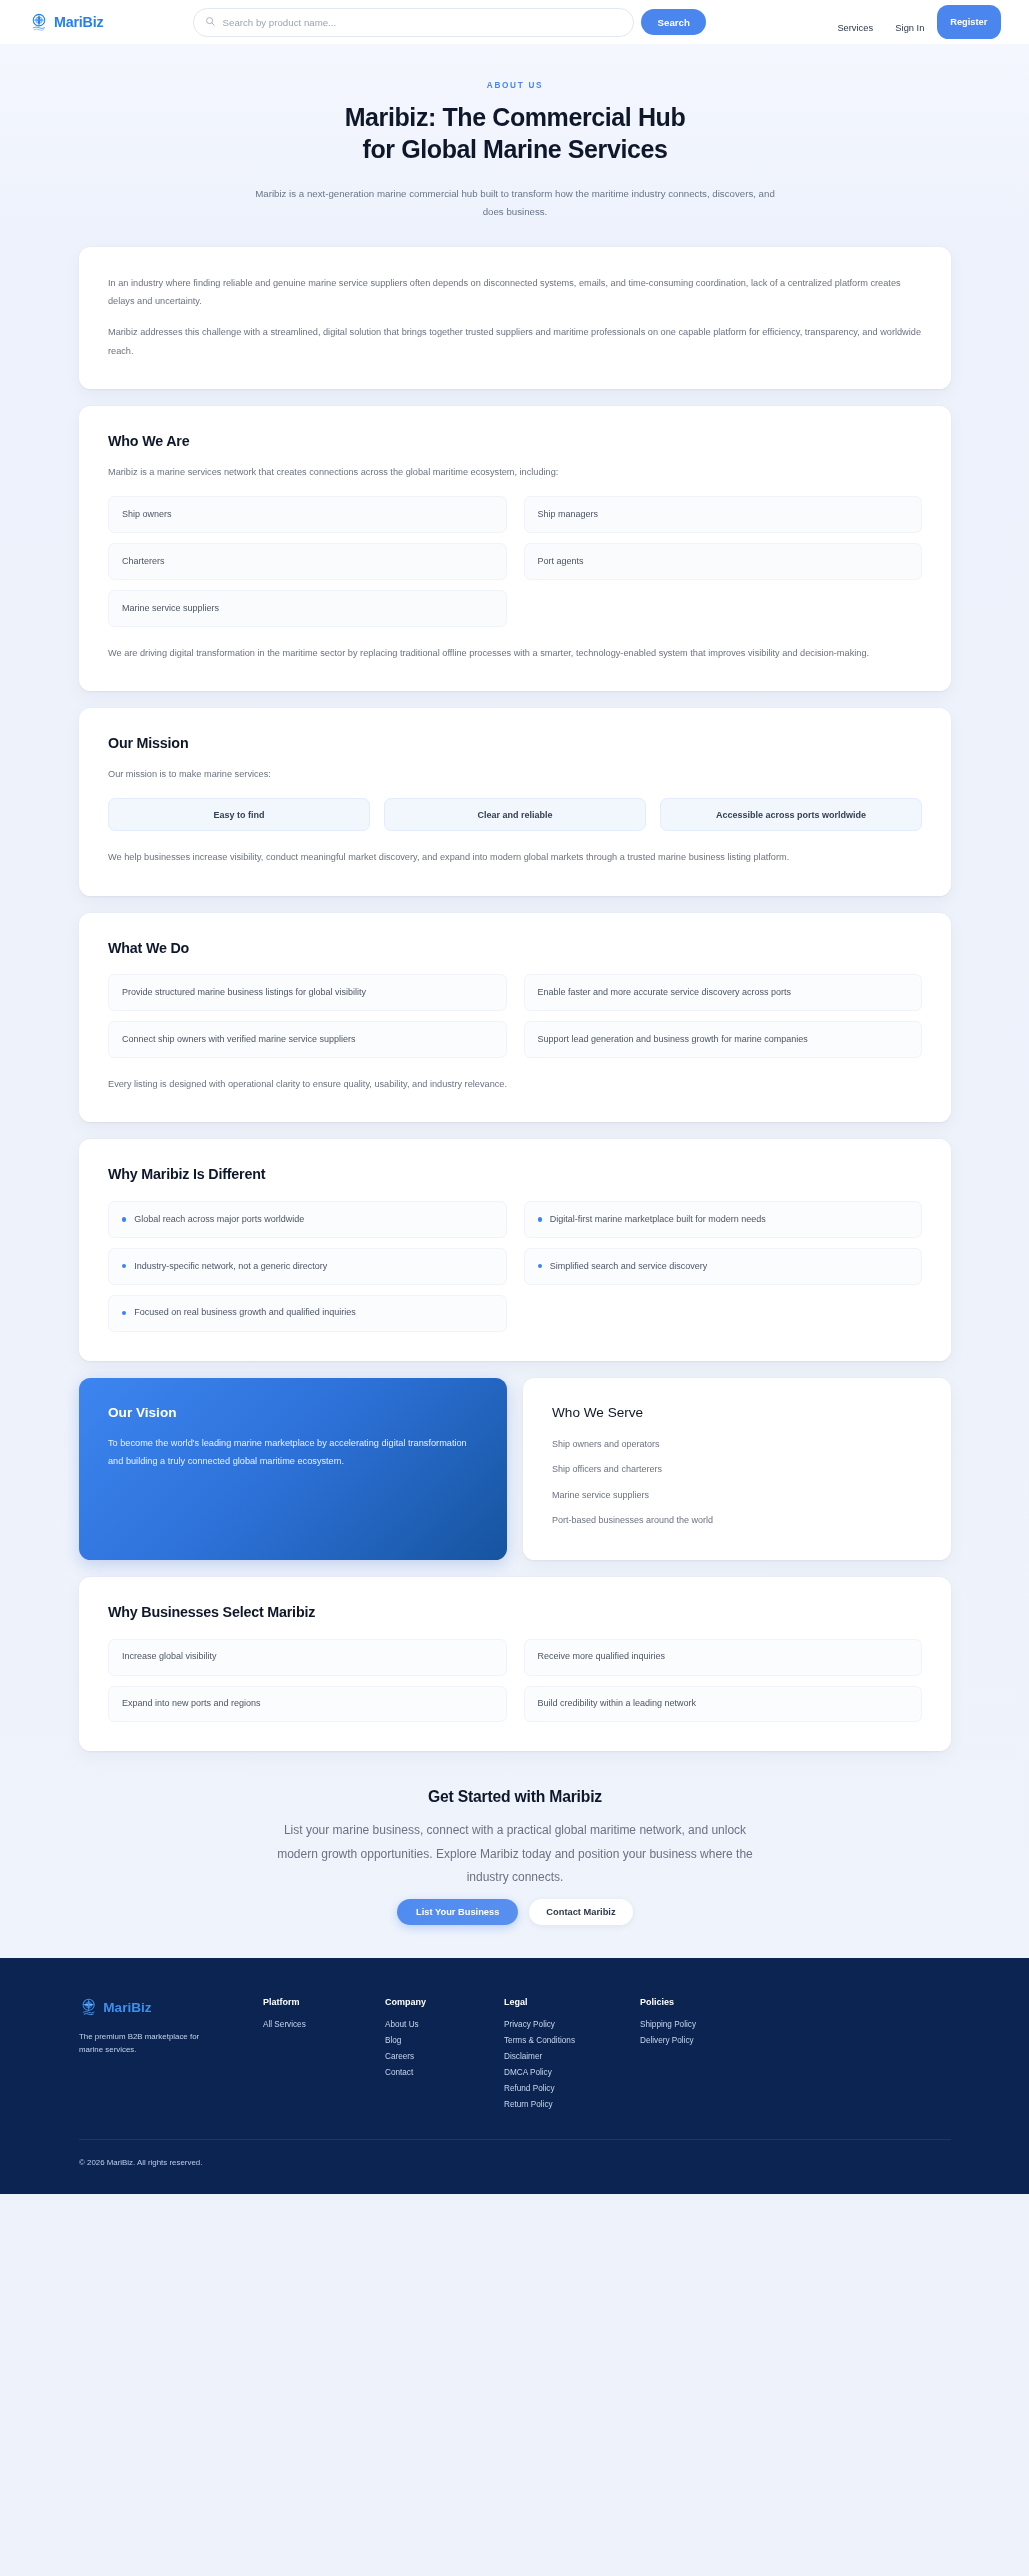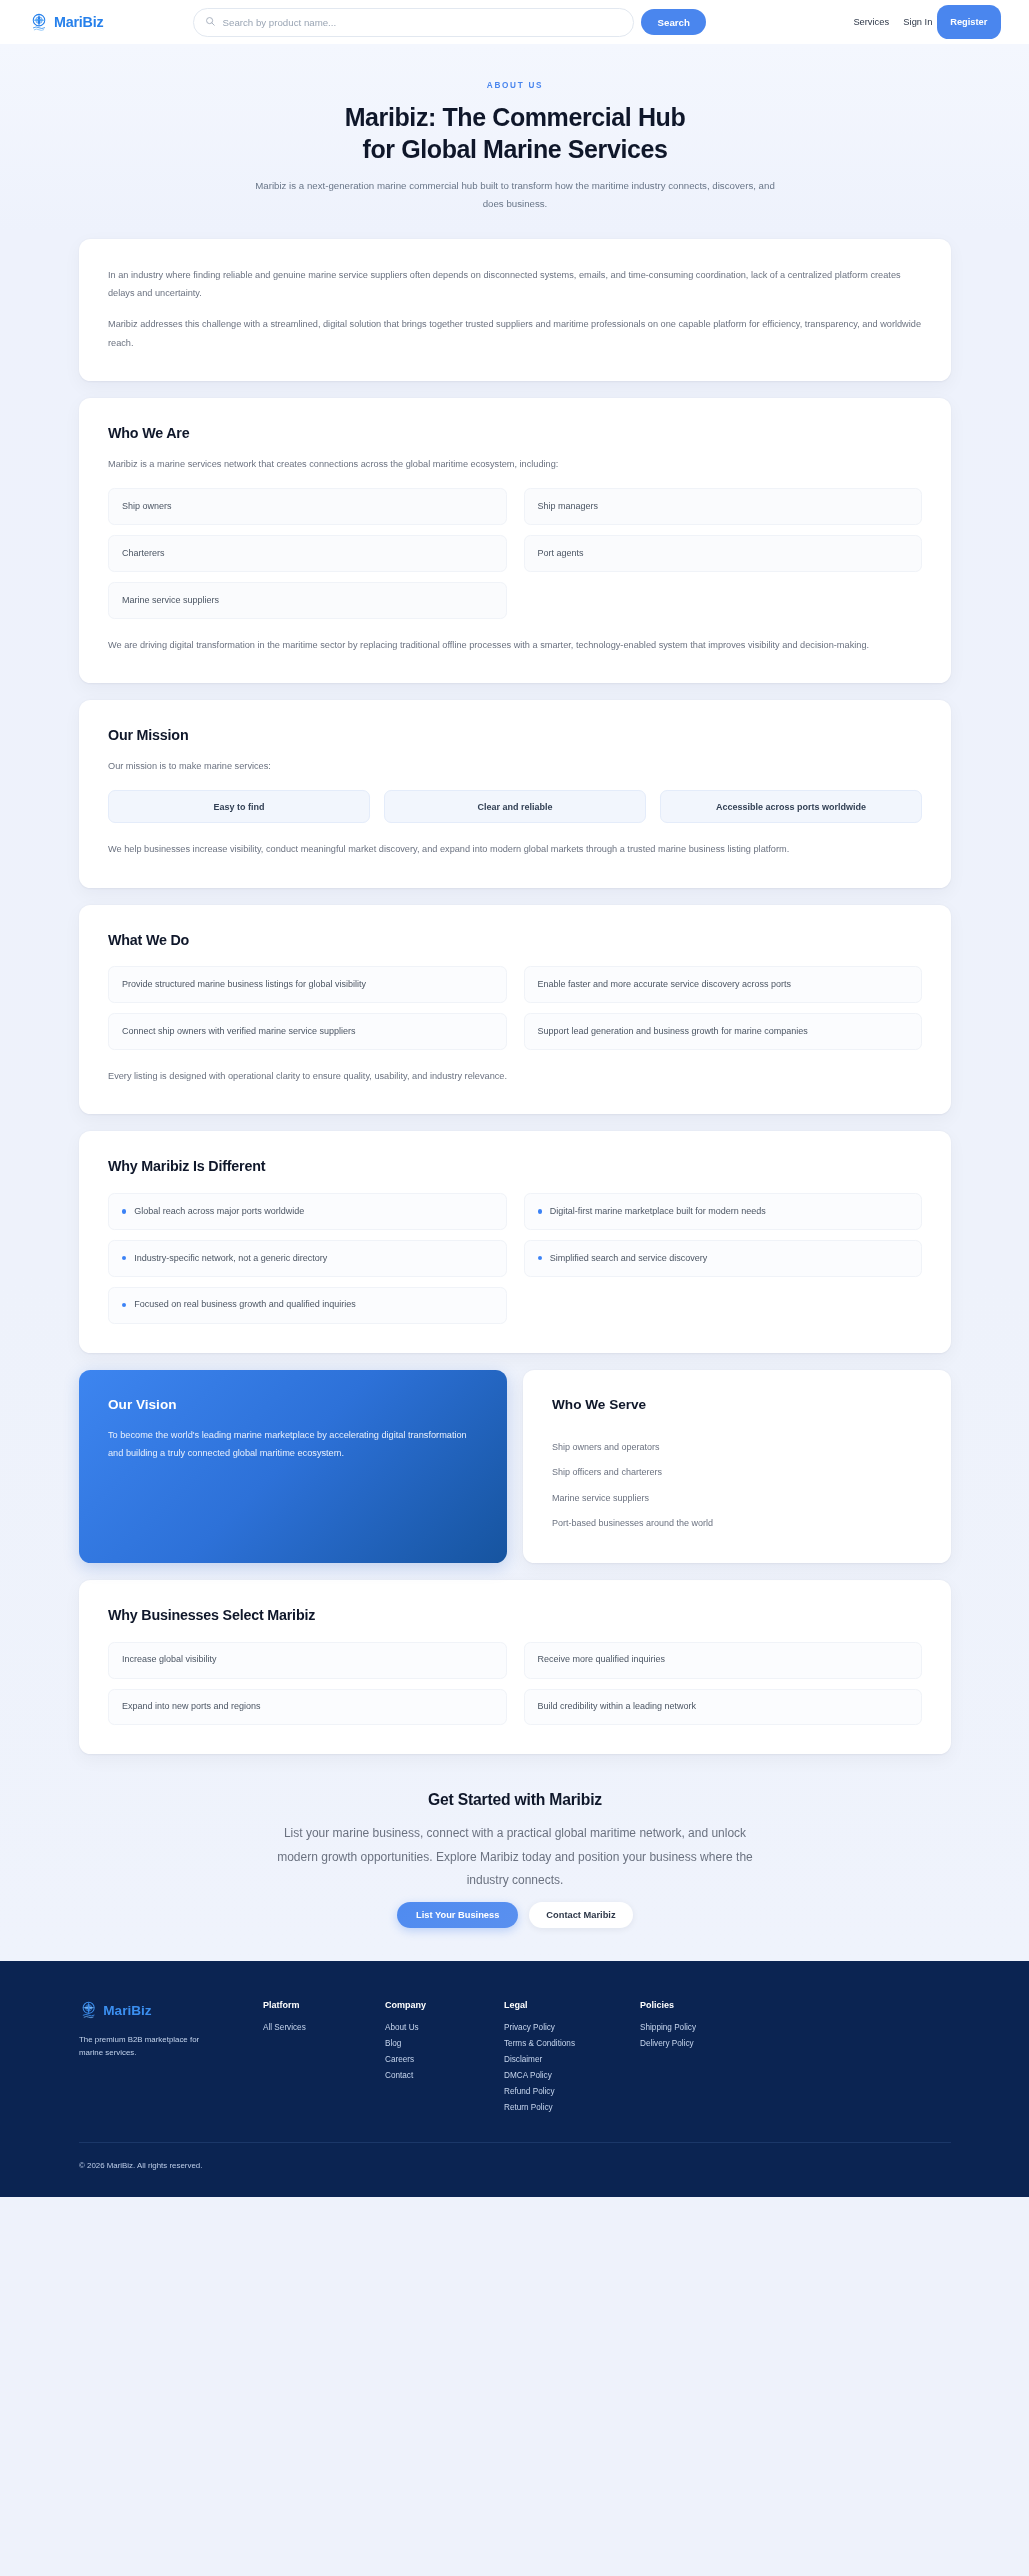--- a/index.html
+++ b/index.html
@@ -34,21 +34,21 @@
   .search-input{
     border:0;outline:none;background:transparent;flex:1;
     font-family:inherit;font-size:9.7px;color:#334155;
   }
   .search-input::placeholder{color:#9aa5b4;}
   .btn-search{
     margin-left:7.1px;height:26px;padding:0 16.4px;border:0;border-radius:13px;
     background:#4a86ee;color:#fff;font-family:inherit;font-size:9.7px;
     font-weight:600;cursor:pointer;
   }
-  .nav-right{margin-left:auto;display:flex;align-items:center;gap:0;}
+  .nav-right{margin-left:auto;display:flex;align-items:flex-end;gap:8px;}
   .nav-link{
     font-size:9.3px;color:#2d3748;padding:5.7px 10px;border-radius:5.7px;
     cursor:pointer;background:transparent;border:0;font-family:inherit;
   }
   .nav-link.plain{padding:5.7px 4.3px;}
   .btn-register{
     height:34px;padding:0 13.6px;border:0;border-radius:11.4px;background:#4a86ee;
     color:#fff;font-family:inherit;font-size:9.3px;font-weight:600;cursor:pointer;
   }
 
@@ -56,21 +56,21 @@
   .hero{
     background:linear-gradient(180deg,#f4f7fe 0%,#eef2fc 100%);
     padding:37px 0 18.6px;text-align:center;
   }
   .eyebrow{
     font-size:8.2px;font-weight:700;letter-spacing:1.7px;color:#4a86ee;
     margin-bottom:12px;
   }
   .hero-title{
     font-size:25px;line-height:1.26;font-weight:800;color:#0f172a;
-    letter-spacing:-0.4px;max-width:543px;margin:0 auto 12px;
+    letter-spacing:-0.4px;max-width:543px;margin:0 auto 20px;
   }
   .hero-sub{
     font-size:9.7px;line-height:1.85;color:#697688;max-width:543px;
     margin:0 auto;
   }
 
   
   .content{
     background:linear-gradient(180deg,#eef2fc 0%,#eef2fb 60%,#eff3fc 100%);
     padding:7.1px 0 0;
@@ -116,21 +116,21 @@
     background:linear-gradient(135deg,#3d85f0 0%,#2d71d8 48%,#16549f 100%);
     border-radius:11.4px;padding:27px 29px 30px;color:#fff;
     box-shadow:0 4.3px 15.7px rgba(30,90,190,.22);
   }
   .vision h2{font-size:13.6px;font-weight:800;margin-bottom:14.3px;color:#fff;}
   .vision p{font-size:9.2px;line-height:2.0;color:#e8f0fd;}
   .serve{
     background:#fff;border-radius:11.4px;padding:27px 29px;
     box-shadow:0 0.7px 2.1px rgba(15,23,42,.05),0 5.7px 18.6px rgba(15,23,42,.045);
   }
-  .serve h2{font-size:13.6px;font-weight:700;color:#0f172a;margin-bottom:23px;}
+  .serve h2{font-size:13.6px;font-weight:400;color:#0f172a;margin-bottom:12px;}
   .serve li{
     list-style:none;font-size:9px;color:#6b7280;line-height:1.4;
     padding:6.4px 0;
   }
 
   
   .cta{text-align:center;padding:20px 0 33px;}
   .cta h2{
     font-size:15.7px;font-weight:800;color:#0f172a;margin-bottom:13px;
     letter-spacing:-0.2px;

